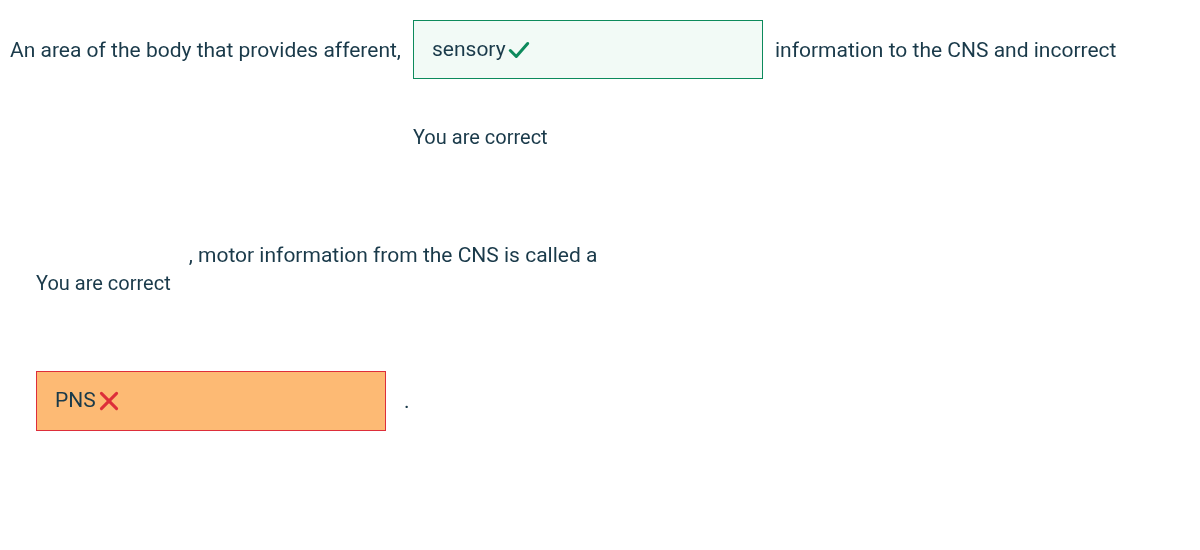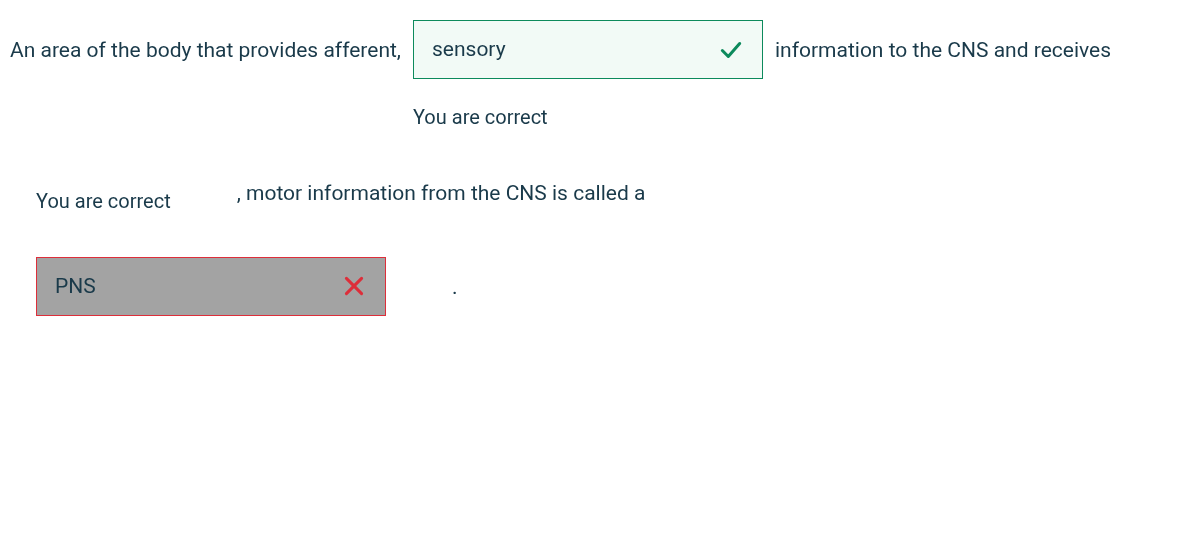--- a/index.html
+++ b/index.html
@@ -11,71 +11,69 @@
       font-family: -apple-system, BlinkMacSystemFont, "Segoe UI", Roboto, "Helvetica Neue", Arial, sans-serif;
       font-size: 21px;
       color: #1a3a4a;
       padding: 20px 10px;
       width: 1200px;
       line-height: 1.4;
     }
     .question-container {
       display: flex;
       flex-direction: column;
-      gap: 32px;
+      gap: 74px;
     }
     .row {
       display: flex;
       align-items: flex-start;
       flex-wrap: wrap;
     }
     .text-segment {
       color: #1a3a4a;
       padding-top: 16px;
       padding-bottom: 16px;
     }
     .answer-wrapper {
       display: flex;
       flex-direction: column;
       margin: 0 12px;
     }
     .answer-box {
       display: flex;
       align-items: center;
-      justify-content: space-between;
       padding: 14px 18px;
       min-width: 350px;
       border: 1.5px solid;
     }
     .answer-box.correct {
       border-color: #0d8a5c;
       background-color: #f2faf6;
     }
     .answer-box.incorrect {
       border-color: #dd2e3a;
-      background-color: #a3a3a3;
+      background-color: #fdba74;
     }
     .answer-value {
       color: #1a3a4a;
       font-size: 21px;
     }
     .icon {
       width: 26px;
       height: 26px;
       flex-shrink: 0;
     }
     .feedback {
-      margin-top: 24px;
+      margin-top: 44px;
       color: #1a3a4a;
       font-size: 20px;
     }
     .row-2 .text-segment,
     .row-3 .text-segment {
       padding-left: 6px;
-      margin-left: 48px;
     }
     .leading-indent {
       width: 14px;
       display: inline-block;
     }
   </style>
 </head>
 <body>
 
 <div class="question-container">
@@ -86,21 +84,21 @@
       <div class="answer-box correct">
         <span class="answer-value">sensory</span>
         <span class="icon">
           <svg viewBox="0 0 24 24" fill="none" stroke="#0d8a5c" stroke-width="2.8" stroke-linecap="round" stroke-linejoin="round">
             <polyline points="4 12.5 9.5 18 20 6"></polyline>
           </svg>
         </span>
       </div>
       <div class="feedback">You are correct</div>
     </div>
-    <span class="text-segment">information to the CNS and receives</span>
+    <span class="text-segment">information to the CNS and incorrect</span>
   </div>
 
   <div class="row row-2">
     <span class="leading-indent"></span>
     <div class="answer-wrapper">
       <div class="feedback">You are correct</div>
     </div>
     <span class="text-segment">, motor information from the CNS is called a</span>
   </div>
 

